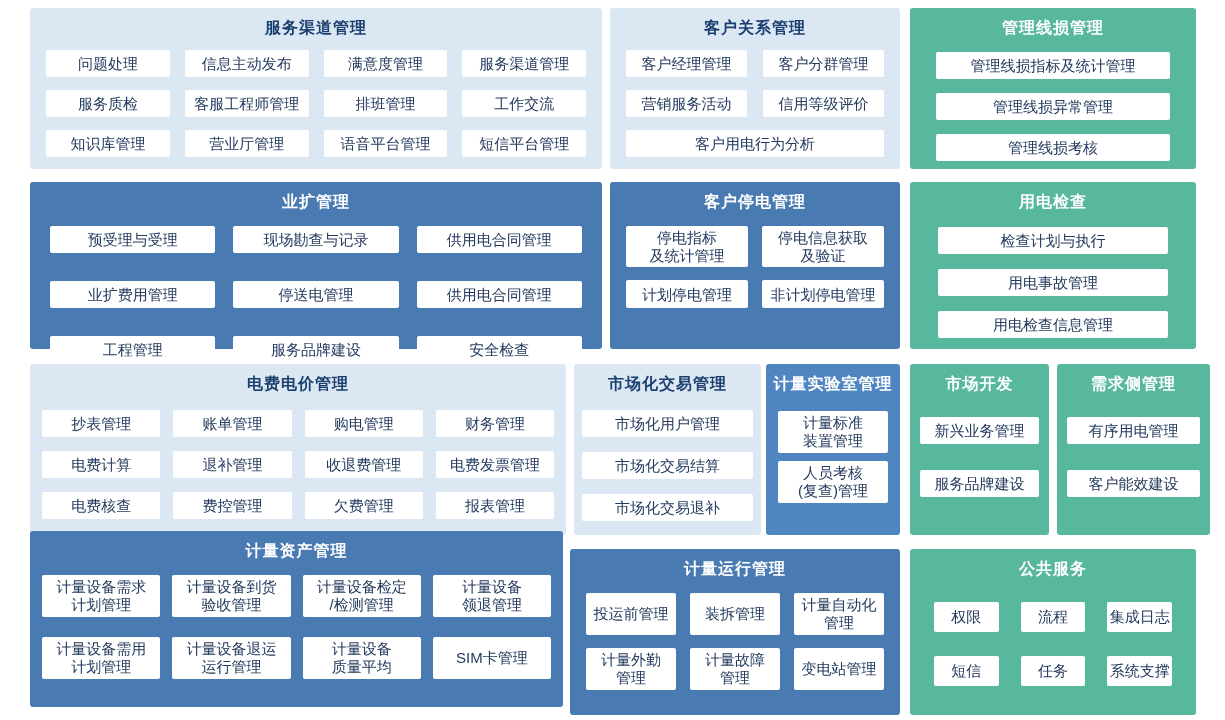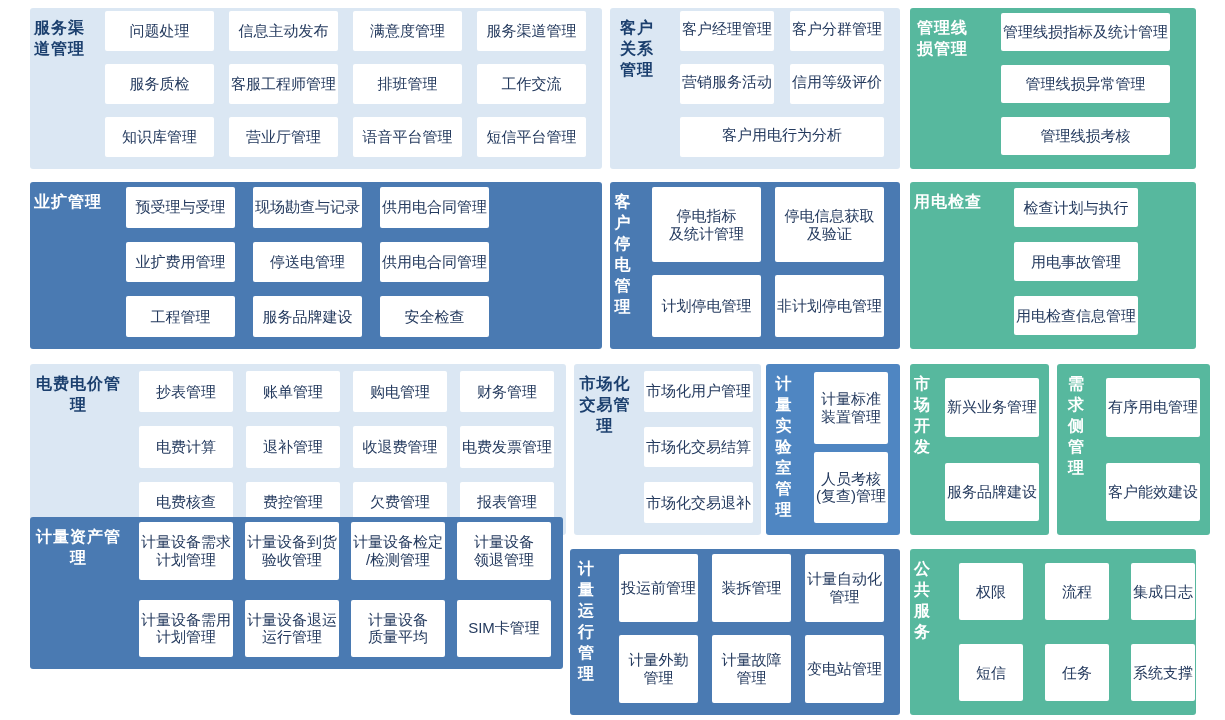--- a/index.html
+++ b/index.html
@@ -13,21 +13,21 @@
     width: 1225px;
     height: 720px;
     background: var(--bg, #ffffff);
     overflow: hidden;
   }
   .panel {
     position: absolute;
     box-sizing: border-box;
     border-radius: 3px;
     display: flex;
-    flex-direction: row;
+    flex-direction: column;
   }
   .panel.light  { background: var(--light,  #dbe7f3); }
   .panel.dark   { background: var(--dark,   #4a7ab2); }
   .panel.medium { background: var(--medium, #4f86c2); }
   .panel.green  { background: var(--green,  #57b89e); }
   .panel-title {
     font-size: 16px;
     font-weight: 700;
     text-align: center;
     padding: 10px 4px 8px;
@@ -50,38 +50,38 @@
     align-items: center;
     justify-content: center;
     text-align: center;
     white-space: pre-line;
     padding: 3px 2px;
     min-height: 27px;
     box-sizing: border-box;
   }
   
   #p1  { left: 30px;   top: 8px;   width: 572px; height: 161px; }
-  #p2  { left: 610px;  top: 8px;   width: 290px; height: 161px; font-family: Liberation Mono, monospace; }
+  #p2  { left: 610px;  top: 8px;   width: 290px; height: 161px; }
   #p3  { left: 910px;  top: 8px;   width: 286px; height: 161px; }
   #p4  { left: 30px;   top: 182px; width: 572px; height: 167px; }
   #p5  { left: 610px;  top: 182px; width: 290px; height: 167px; }
   #p6  { left: 910px;  top: 182px; width: 286px; height: 167px; }
   #p7  { left: 30px;   top: 364px; width: 536px; height: 171px; }
   #p8  { left: 574px;  top: 364px; width: 187px; height: 171px; }
   #p9  { left: 766px;  top: 364px; width: 134px; height: 171px; }
   #p10 { left: 910px;  top: 364px; width: 139px; height: 171px; }
   #p11 { left: 1057px; top: 364px; width: 153px; height: 171px; }
-  #p12 { left: 30px;   top: 517px; width: 533px; height: 152px; }
+  #p12 { left: 30px;   top: 531px; width: 533px; height: 176px; }
   #p13 { left: 570px;  top: 549px; width: 330px; height: 166px; }
   #p14 { left: 910px;  top: 549px; width: 286px; height: 166px; }
   
   #p1  .items { grid-template-columns: repeat(4, 1fr); gap: 13px 15px; padding: 3px 16px 12px; }
   #p2  .items { grid-template-columns: repeat(2, 1fr); gap: 13px 16px; padding: 3px 16px 12px; }
   #p3  .items { grid-template-columns: 1fr;            gap: 14px;      padding: 5px 26px 14px; }
-  #p4  .items { grid-template-columns: repeat(3, 1fr); gap: 14px 18px; padding: 5px 20px 12px; }
+  #p4  .items { grid-template-columns: repeat(3, 1fr); gap: 28px 18px; padding: 5px 20px 12px; }
   #p5  .items { grid-template-columns: repeat(2, 1fr); gap: 13px 14px; padding: 5px 16px 12px; }
   #p6  .items { grid-template-columns: 1fr;            gap: 15px;      padding: 6px 28px 14px; }
   #p7  .items { grid-template-columns: repeat(4, 1fr); gap: 14px 13px; padding: 7px 12px 12px; }
   #p8  .items { grid-template-columns: 1fr;            gap: 15px;      padding: 7px 8px 12px;  }
   #p9  .items { grid-template-columns: 1fr;            gap: 8px;      padding: 8px 12px 12px; }
   #p10 .items, #p11 .items { grid-template-columns: 1fr; gap: 26px;    padding: 14px 10px 14px; }
   #p12 .items { grid-template-columns: repeat(4, 1fr); gap: 20px 12px; padding: 5px 12px 12px; }
   #p13 .items { grid-template-columns: repeat(3, 1fr); gap: 13px 14px; padding: 5px 16px 12px; }
   #p14 .items { grid-template-columns: repeat(3, 1fr); gap: 24px 22px; padding: 14px 24px 14px; }
   #p9  .item, #p12 .item, #p13 .item { min-height: 42px; }

